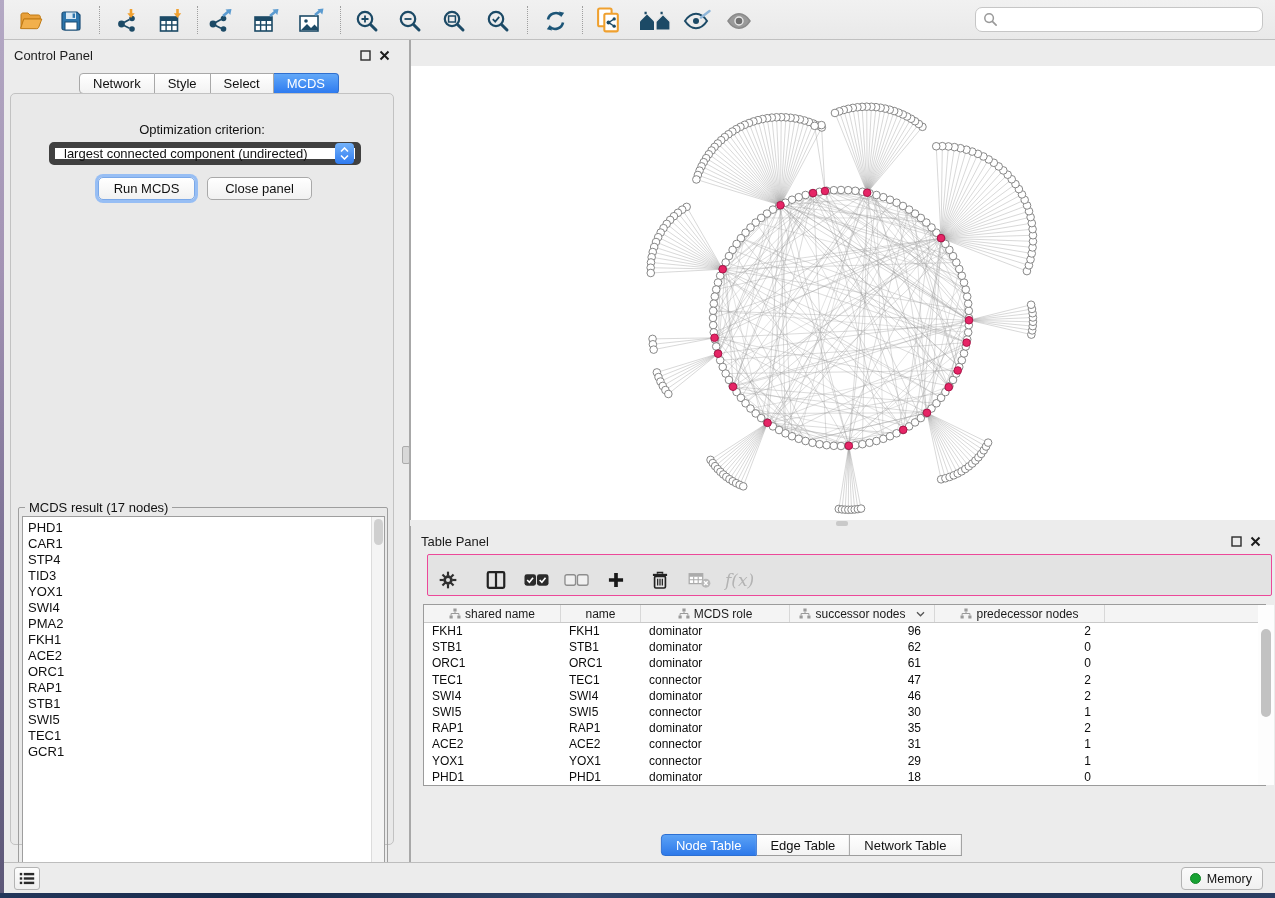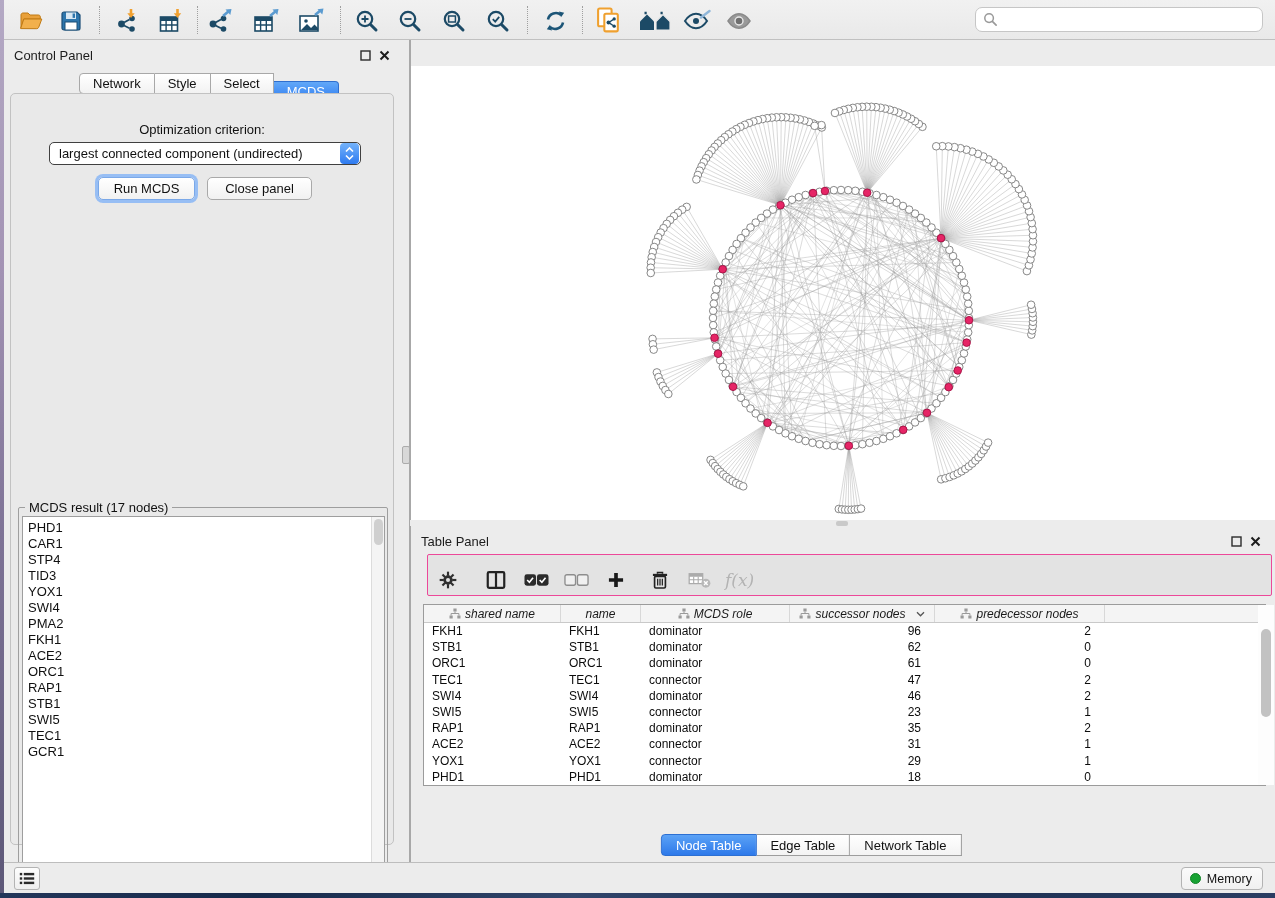--- a/index.html
+++ b/index.html
@@ -23,26 +23,26 @@
 
   
   .control-panel { position:absolute; left:0; top:40px; width:398px; height:822px; }
   .panel-title { position:absolute; left:10px; top:8px; font-size:13px; color:#1c1c1c; }
   .win-btns { position:absolute; display:flex; gap:8px; align-items:center; }
   .cp-tabs { position:absolute; left:75px; top:33px; display:flex; }
   .cp-tab { height:21px; padding:0 13px; background:linear-gradient(180deg,#ffffff,#f2f2f2);
     border:1px solid #a8a8a8; border-left:none; font-size:13px; color:#111; display:flex; align-items:center; }
   .cp-tab:first-child { border-left:1px solid #a8a8a8; border-radius:4px 0 0 4px; }
   .cp-tab:last-child { border-radius:0 4px 4px 0; }
-  .cp-tab.active { background:linear-gradient(180deg,#62a8f8,#2e7bf0); color:#fff; border-color:#2f6fce;margin-top:8px; }
+  .cp-tab.active { background:linear-gradient(180deg,#62a8f8,#2e7bf0); color:#fff; border-color:#2f6fce; }
   .cp-body { position:absolute; left:6px; top:53px; width:384px; height:752px;
     background:#e9e9e9; border:1px solid #c2c2c2; border-radius:5px; }
   .opt-label { position:absolute; left:0; top:28px; width:100%; text-align:center; font-size:13px; color:#111; }
   .opt-select { position:absolute; left:38px; top:48px; width:312px; height:23px; background:#fff;
-    border:1px solid #404040; border-radius:5px; display:flex; align-items:center; }
+    border:6px solid #404040; border-radius:5px; display:flex; align-items:center; }
   .opt-select .val { flex:1; font-size:13px; color:#111; padding-left:9px; white-space:nowrap; overflow:hidden; }
   .opt-select .stepper { width:19px; height:21px; margin-right:1px; border-radius:4px;
     background:linear-gradient(180deg,#74b3fa,#2e7af0); display:flex; flex-direction:column; align-items:center; justify-content:center; gap:1px; }
   .btn { position:absolute; height:23px; background:linear-gradient(180deg,#ffffff,#f1f1f1);
     border:1px solid #a9a9a9; border-radius:5px; font-size:13px; color:#111;
     display:flex; align-items:center; justify-content:center; }
   .btn.focused { box-shadow:0 0 0 3px rgba(108,168,250,.65); border-color:#7aa8e8; }
   .mcds-fieldset { position:absolute; left:7px; top:413px; width:370px; height:372px;
     border:1px solid #9e9e9e; border-radius:2px; }
   .mcds-legend { position:absolute; left:6px; top:-8px; background:#e9e9e9; padding:0 4px; font-size:13px; color:#111; }
@@ -64,21 +64,21 @@
   .traffic { position:absolute; top:7px; width:13px; height:13px; border-radius:50%; }
   .net-title { position:absolute; left:0; top:6px; width:100%; text-align:center; font-size:12.5px; color:#262626; }
   .net-canvas { position:absolute; left:0; top:26px; width:865px; height:454px; background:#fff; overflow:hidden; }
 
   
   .table-panel { position:absolute; left:406px; top:526px; width:865px; height:336px; border-left:1px solid #a8a8a8; }
   .tp-toolbar { position:absolute; left:10px; top:28px; width:845px; height:42px;
     background:#e3e3e3; border:1px solid #ec4899; border-radius:2px; display:flex; align-items:flex-end;margin-left:6px; }
   .tp-tool { width:40px; height:30px; display:flex; align-items:center; justify-content:center; }
   .tablewrap { position:absolute; left:12px; top:78px; width:843px; height:182px; background:#fff; border:1px solid #9b9b9b; }
-  .thead { display:flex; height:18px; background:#f4f4f4; border-bottom:1px solid #c9c9c9;font-style:italic; }
+  .thead { display:flex; height:18px; background:#f4f4f4; border-bottom:1px solid #c9c9c9; }
   .th { display:flex; align-items:center; justify-content:center; gap:4px; font-size:12px; color:#1a1a1a;
     border-right:1px solid #d8d8d8; position:relative; }
   .trow { display:flex; height:16.2px; }
   .td { font-size:12px; color:#0c0c0c; white-space:nowrap; overflow:hidden; line-height:16.2px; }
   .td.l { padding-left:8px; text-align:left; }
   .td.r { padding-right:14px; text-align:right; }
   .tbl-scroll { position:absolute; right:1px; top:79px; width:16px; height:180px; background:#fdfdfd; }
   .tbl-thumb { position:absolute; left:3px; top:24px; width:10px; height:88px; background:#c2c2c2; border-radius:6px; }
   .bottom-tabs { position:absolute; left:50%; transform:translateX(-50%); top:308px; display:flex; }
   .bt-tab { height:22px; padding:0 14px; background:linear-gradient(180deg,#ffffff,#f3f3f3);
@@ -1152,21 +1152,21 @@
               <div class="td l" style="width: 137px;">SWI4</div>
               <div class="td l" style="width: 80px;">SWI4</div>
               <div class="td l" style="width: 149px;">dominator</div>
               <div class="td r" style="width: 145px;">46</div>
               <div class="td r" style="width: 170px;">2</div>
             </div>
             <div class="trow">
               <div class="td l" style="width: 137px;">SWI5</div>
               <div class="td l" style="width: 80px;">SWI5</div>
               <div class="td l" style="width: 149px;">connector</div>
-              <div class="td r" style="width: 145px;">23</div>
+              <div class="td r" style="width: 145px;">30</div>
               <div class="td r" style="width: 170px;">1</div>
             </div>
             <div class="trow">
               <div class="td l" style="width: 137px;">RAP1</div>
               <div class="td l" style="width: 80px;">RAP1</div>
               <div class="td l" style="width: 149px;">dominator</div>
               <div class="td r" style="width: 145px;">35</div>
               <div class="td r" style="width: 170px;">2</div>
             </div>
             <div class="trow">

